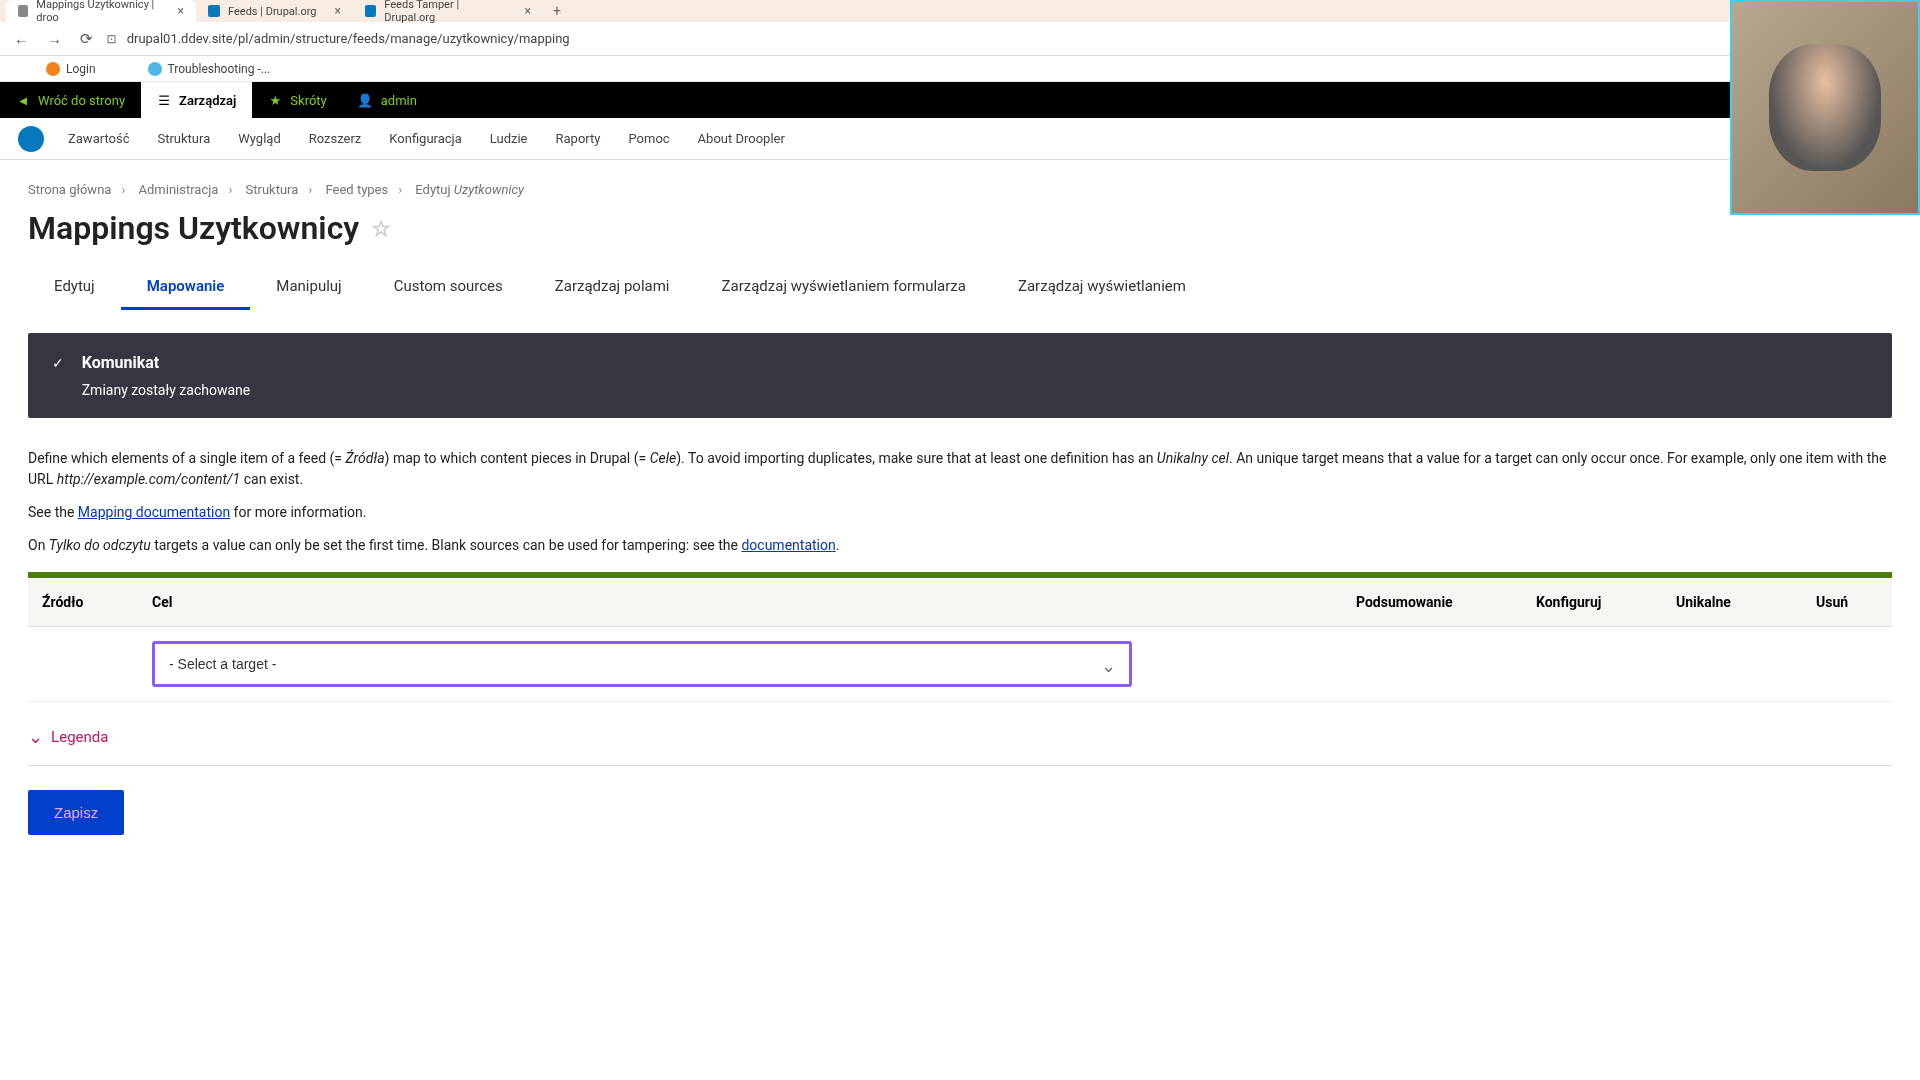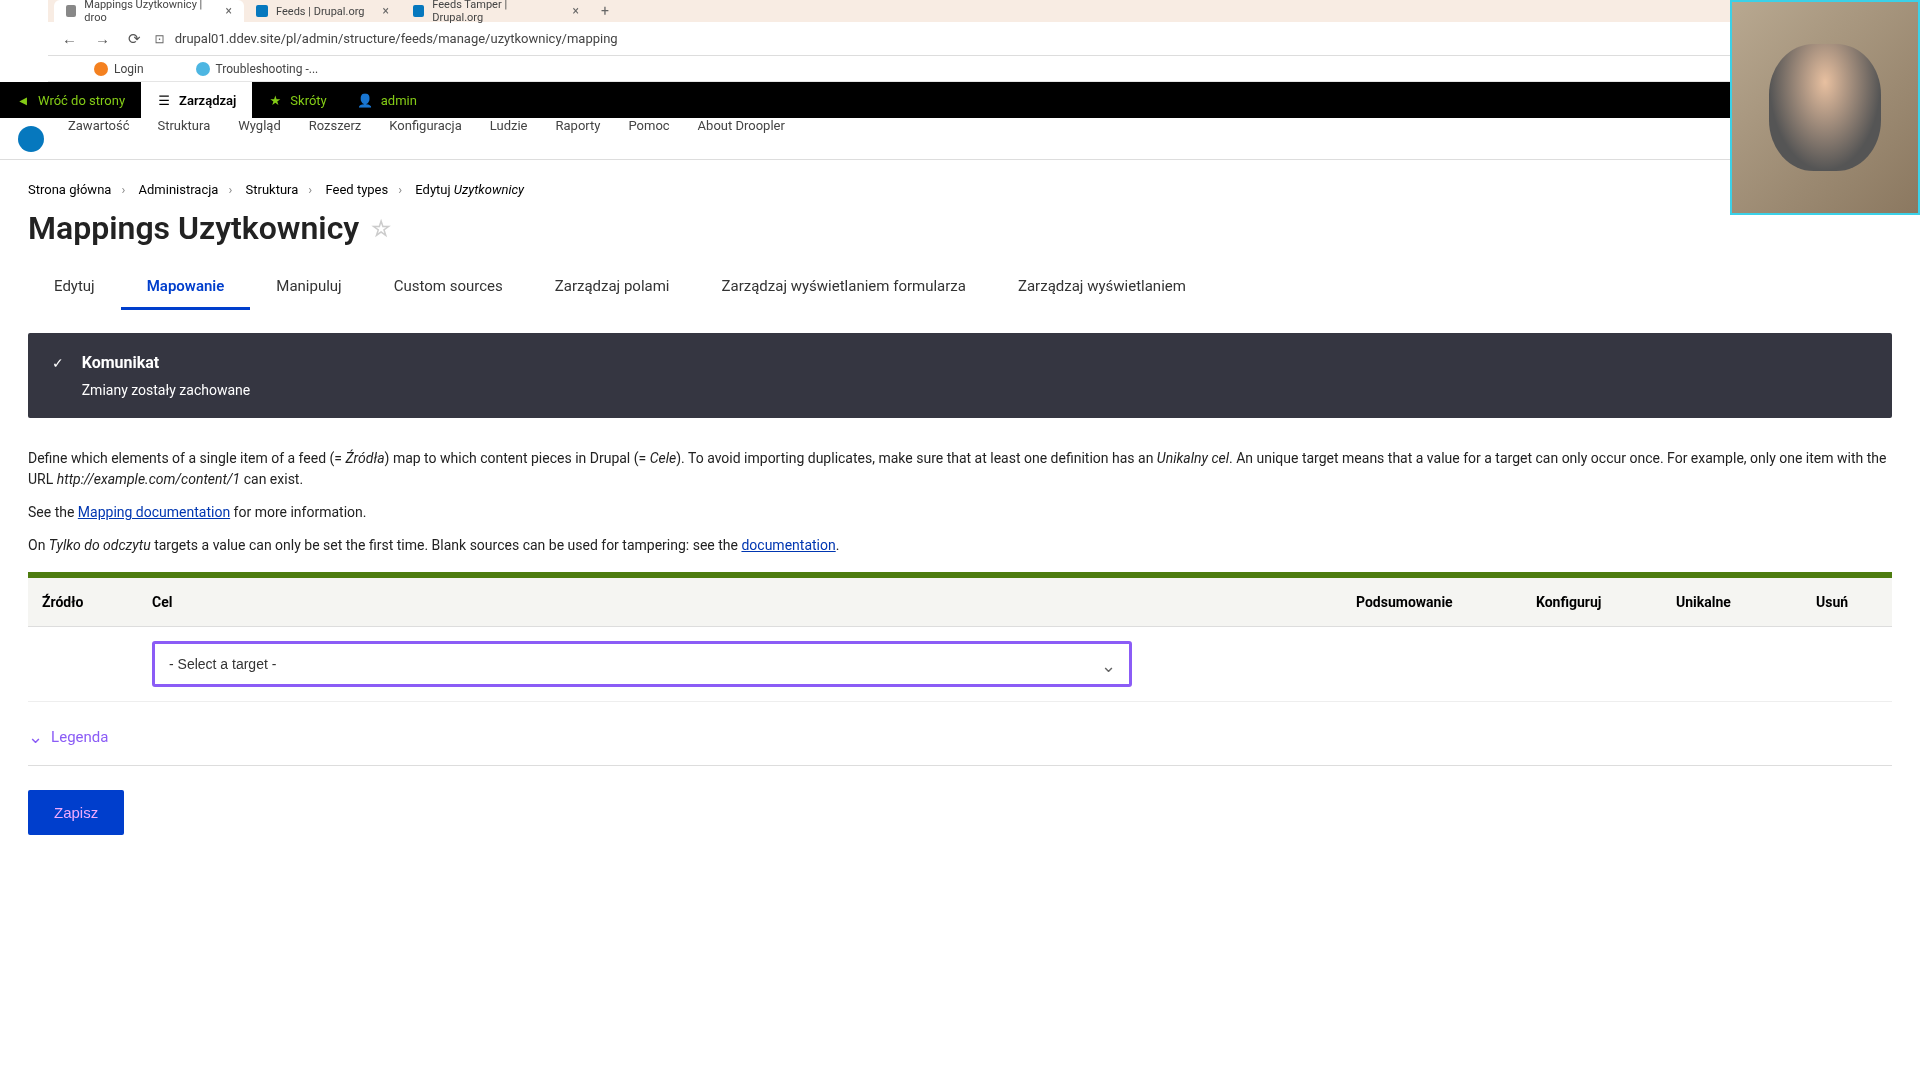--- a/index.html
+++ b/index.html
@@ -1,19 +1,19 @@
 <!DOCTYPE html>
 <html><head>
 <meta charset="utf-8">
 <style>
 * { box-sizing: border-box; margin: 0; padding: 0; }
 body { font-family: -apple-system, BlinkMacSystemFont, "Segoe UI", Roboto, sans-serif; background: #fff; width: 1920px; height: 1080px; overflow: hidden; }
 
 
-.browser-chrome { background: #15803d; margin-left: 48px; }
+.browser-chrome { background: #15803d; }
 .tabs-bar { display: flex; align-items: center; height: 22px; padding: 0 6px; background: #f8ece3; }
 .tab { display: flex; align-items: center; gap: 8px; padding: 0 12px; height: 22px; font-size: 11px; color: #444; border-radius: 6px 6px 0 0; max-width: 190px; }
 .tab.active { background: #fff; }
 .tab .favicon { width: 12px; height: 12px; background: #0678be; border-radius: 2px; }
 .tab .favicon.dp { background: #888; }
 .tab .close-x { margin-left: 10px; color: #666; font-size: 12px; }
 .new-tab { padding: 0 10px; color: #666; font-size: 14px; }
 
 .addr-bar { display: flex; align-items: center; height: 34px; background: #fff; border-bottom: 1px solid #ddd; gap: 10px; padding: 0 10px; }
 .nav-btn { color: #555; font-size: 15px; padding: 4px; }
@@ -32,27 +32,27 @@
 .tb-item.manage { color: #fff; }
 .tb-icon { width: 14px; height: 14px; display: inline-flex; align-items: center; justify-content: center; }
 .back-arrow::before { content: "◀"; font-size: 10px; }
 .hamburger::before { content: "☰"; }
 .star::before { content: "★"; }
 .user::before { content: "👤"; }
 
 
 .admin-nav { background: #fff; border-bottom: 1px solid #ddd; height: 42px; display: flex; align-items: center; padding: 0 8px; font-size: 13px; }
 .drupal-logo { width: 26px; height: 26px; background: #0678be; border-radius: 50%; margin: 0 10px; }
-.nav-item { display: flex; gap: 6px; padding: 0 14px; height: 42px; color: #444; }
+.nav-item { display: flex; align-items: center; gap: 6px; padding: 0 14px; height: 42px; color: #444; }
 
 
 .main { padding: 16px 28px; }
 .breadcrumb { font-size: 13px; color: #444; margin: 6px 0 12px; }
 .breadcrumb .sep { margin: 0 10px; color: #888; }
-.bc-link { color: #000000; }
+.bc-link { color: #737373; }
 .bc-link.em { font-style: italic; }
 
 .page-title { font-size: 32px; font-weight: 600; color: #222; margin: 10px 0 18px; display: flex; align-items: center; gap: 12px; }
 .fav-star { color: #ccc; font-size: 22px; }
 
 .local-tabs { display: flex; gap: 0; border-bottom: 1px solid transparent; margin-bottom: 22px; }
 .local-tab { padding: 12px 26px; font-size: 15px; color: #333; }
 .local-tab.active { color: #003ecc; font-weight: 600; border-bottom: 3px solid #003ecc; }
 
 .message-box { background: #353641; color: #fff; padding: 20px 24px; margin-bottom: 30px; display: flex; gap: 18px; align-items: flex-start; border-radius: 2px; }
@@ -65,21 +65,21 @@
 .help-text a { color: #0036b1; text-decoration: underline; }
 
 .mapping-table { width: 100%; border-collapse: collapse; margin-top: 16px; background: #fff; }
 .mapping-table thead th { background: #f5f5f2; text-align: left; padding: 16px 14px; font-size: 14px; font-weight: 700; border-top: 6px solid #4d7c0f; border-bottom: 1px solid #ddd; }
 .mapping-table td { padding: 14px; border-bottom: 1px solid #eee; }
 .select-target { width: 100%; max-width: 980px; height: 46px; padding: 0 14px; font-size: 14px; border: 3px solid #8b5cf6; border-radius: 3px; background: #fff; color: #333; appearance: none; position: relative; }
 .select-wrap { position: relative; max-width: 980px; }
 .select-wrap::after { content: "⌄"; position: absolute; right: 16px; top: 14px; font-size: 18px; color: #666; pointer-events: none; }
 
 .legend-row { padding: 18px 0; border-bottom: 1px solid #ddd; margin-top: 6px; }
-.legend-toggle { display: flex; align-items: center; gap: 8px; font-size: 15px; color: #8b5cf6; }
+.legend-toggle { display: flex; align-items: center; gap: 8px; font-size: 15px; color: #be185d; }
 .legend-toggle .chev::before { content: "⌄"; font-size: 18px; }
 
 .save-btn { margin-top: 24px; background: #003ecc; color: #f0abfc; border: none; padding: 14px 26px; font-size: 15px; border-radius: 2px; cursor: pointer; }
 
 .webcam-overlay { position: absolute; top: 0; right: 0; width: 190px; height: 215px; background: linear-gradient(135deg,#b8a890,#8b7860); border: 2px solid #3bd1e8; }
 .webcam-overlay::after { content: ""; position: absolute; inset: 20%; background: radial-gradient(ellipse at 50% 30%, #e8c0a0, #555 70%); border-radius: 40%; }
 </style>
 </head>
 <body>
 

